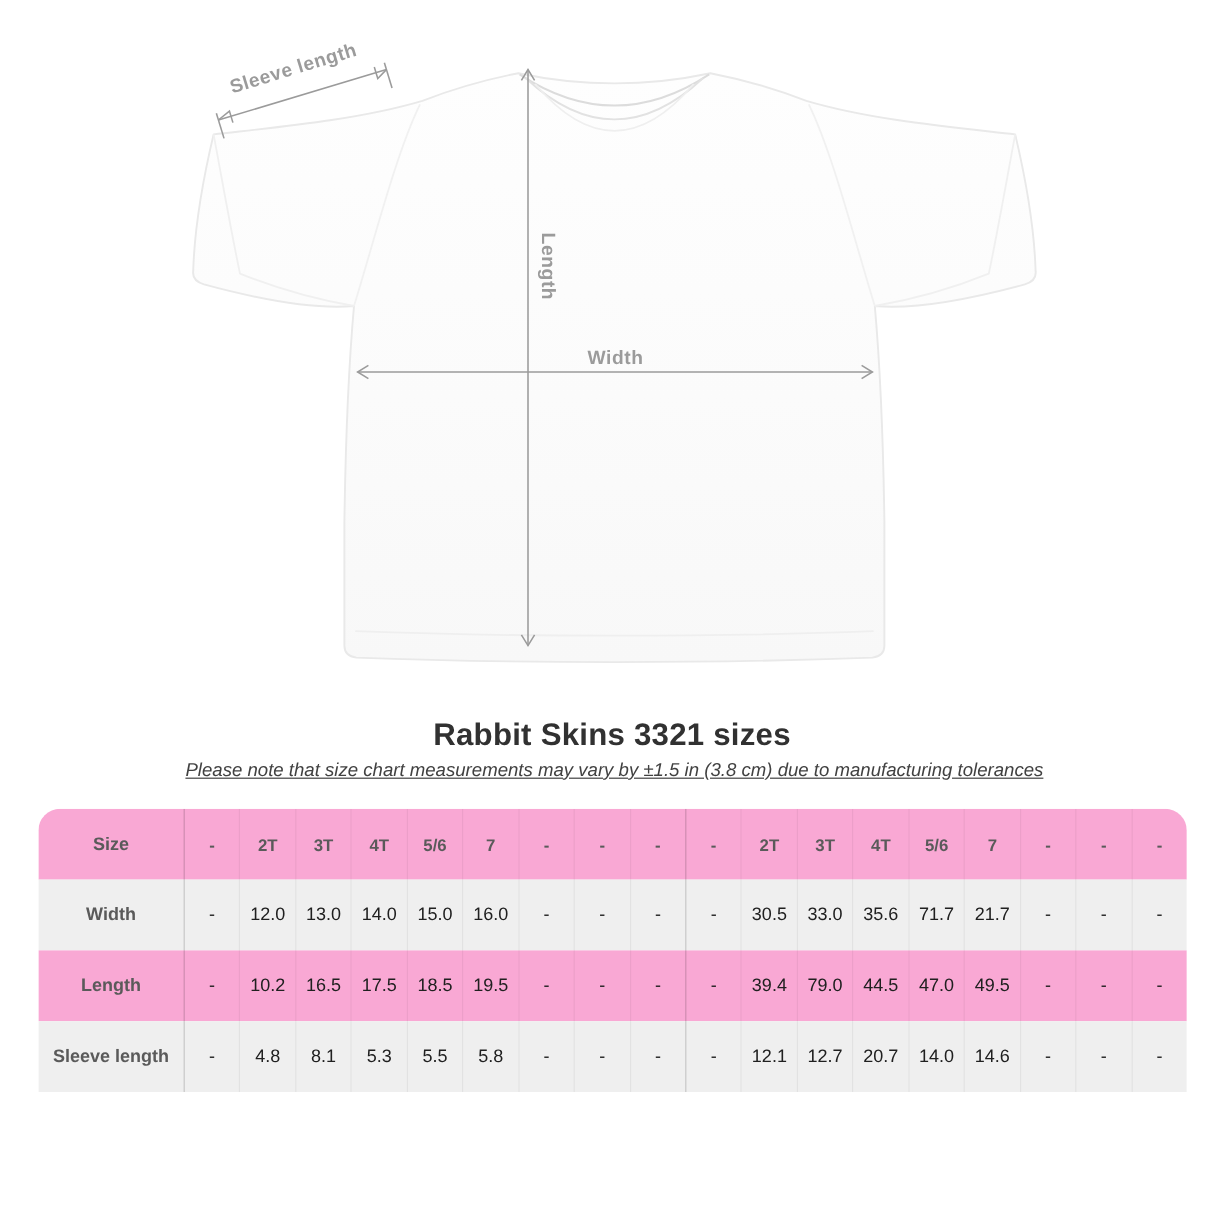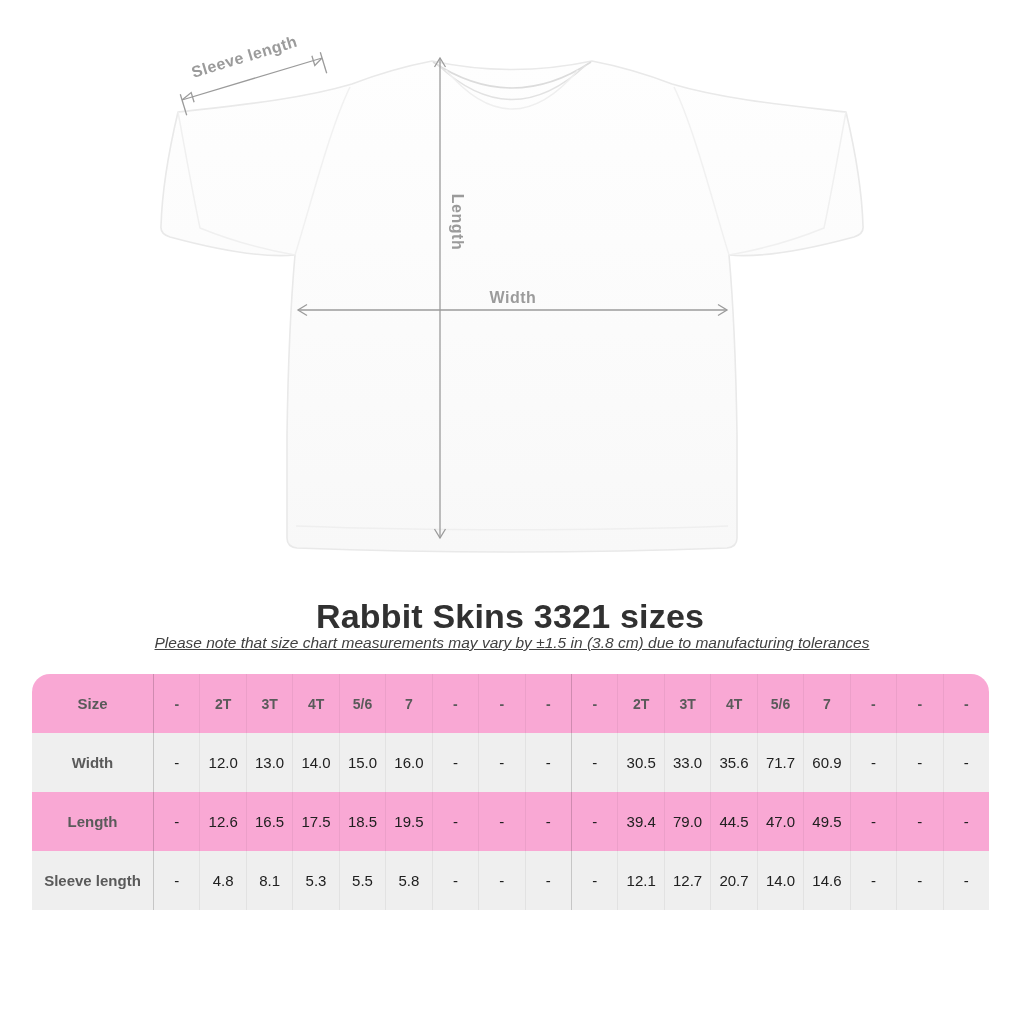--- a/index.html
+++ b/index.html
@@ -7,21 +7,21 @@
     position:relative;width:1024px;height:1024px;background:#ffffff;overflow:hidden;
     font-family:"Liberation Sans","DejaVu Sans",sans-serif;
   }
   
   .shirt-svg{position:absolute;left:0;top:0;width:1024px;height:585px;display:block;}
   .dim-label{fill:#9b9b9b;font-family:"Liberation Sans","DejaVu Sans",sans-serif;
     font-size:16px;font-weight:700;letter-spacing:.5px;}
   
   .chart-title{
     position:absolute;left:0;top:597px;width:1020px;text-align:center;
-    font-size:34px;font-weight:700;color:#313131;letter-spacing:.2px;
+    font-size:26px;font-weight:700;color:#313131;letter-spacing:.2px;
   }
   .chart-subtitle{
     position:absolute;left:0;top:634px;width:1024px;text-align:center;
     font-size:15.5px;font-style:italic;color:#414141;text-decoration:underline;
   }
   
   .size-table{
     position:absolute;left:32px;top:674px;width:957px;height:316px;
     border-radius:18px;overflow:hidden;background:#ffffff;
   }
@@ -153,29 +153,29 @@
           <div class="cell data-cell">15.0</div>
           <div class="cell data-cell">16.0</div>
           <div class="cell data-cell">-</div>
           <div class="cell data-cell">-</div>
           <div class="cell data-cell">-</div>
           <div class="cell data-cell metric-start">-</div>
           <div class="cell data-cell">30.5</div>
           <div class="cell data-cell">33.0</div>
           <div class="cell data-cell">35.6</div>
           <div class="cell data-cell">71.7</div>
-          <div class="cell data-cell">60.9</div>
+          <div class="cell data-cell">21.7</div>
           <div class="cell data-cell">-</div>
           <div class="cell data-cell">-</div>
           <div class="cell data-cell">-</div>
         </div>
         <div class="trow">
           <div class="cell label-cell">Length</div>
           <div class="cell data-cell first-data">-</div>
-          <div class="cell data-cell">12.6</div>
+          <div class="cell data-cell">10.2</div>
           <div class="cell data-cell">16.5</div>
           <div class="cell data-cell">17.5</div>
           <div class="cell data-cell">18.5</div>
           <div class="cell data-cell">19.5</div>
           <div class="cell data-cell">-</div>
           <div class="cell data-cell">-</div>
           <div class="cell data-cell">-</div>
           <div class="cell data-cell metric-start">-</div>
           <div class="cell data-cell">39.4</div>
           <div class="cell data-cell">79.0</div>

